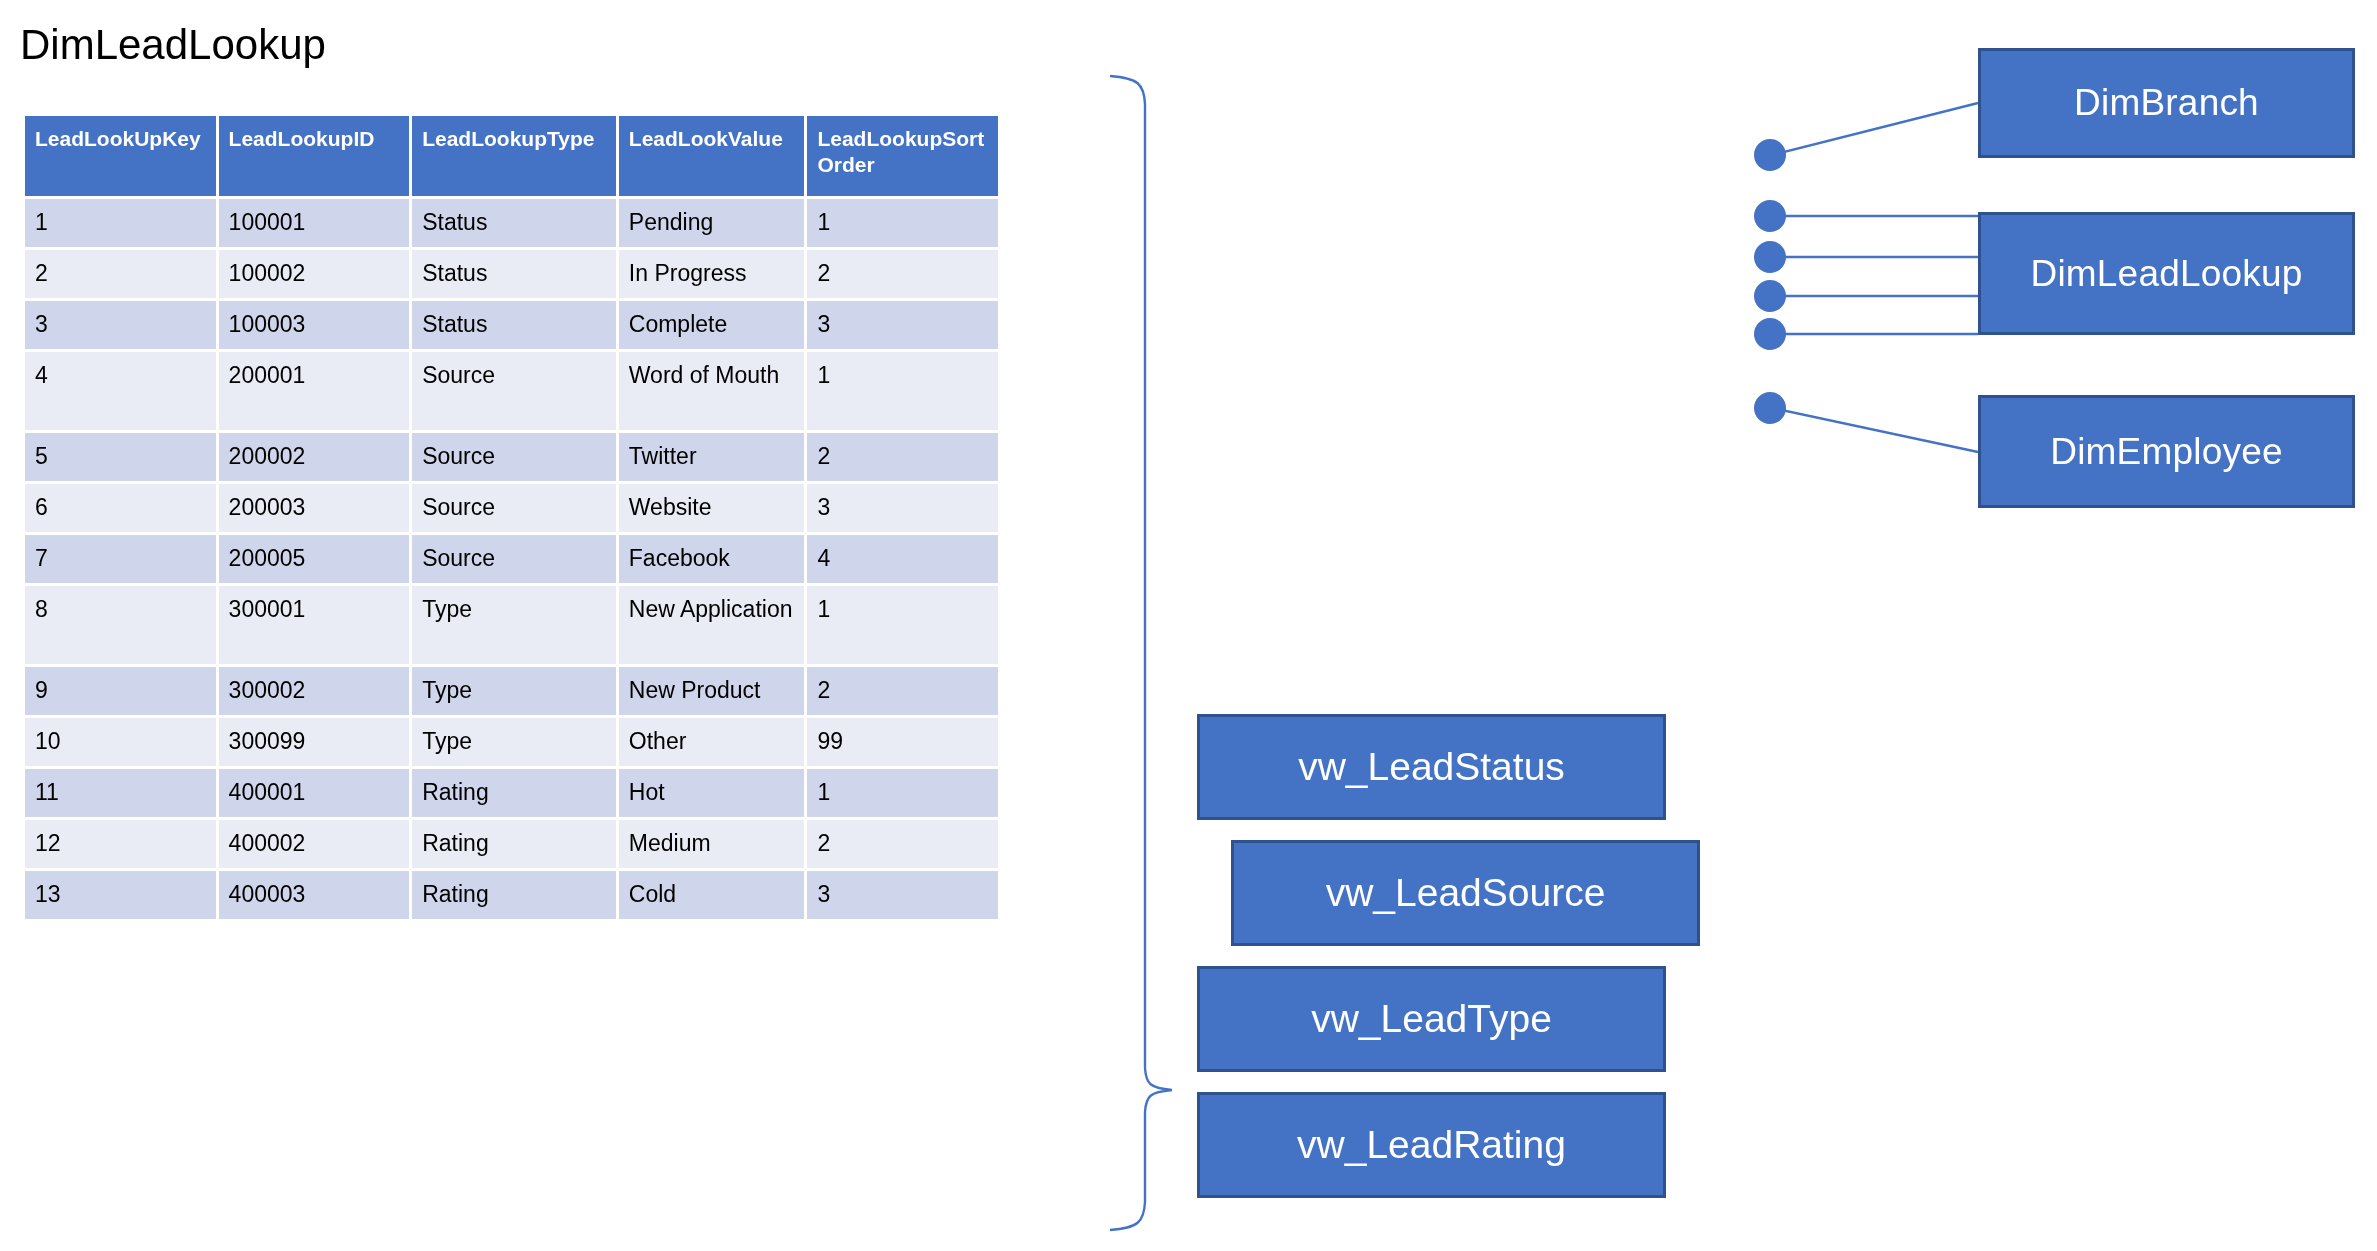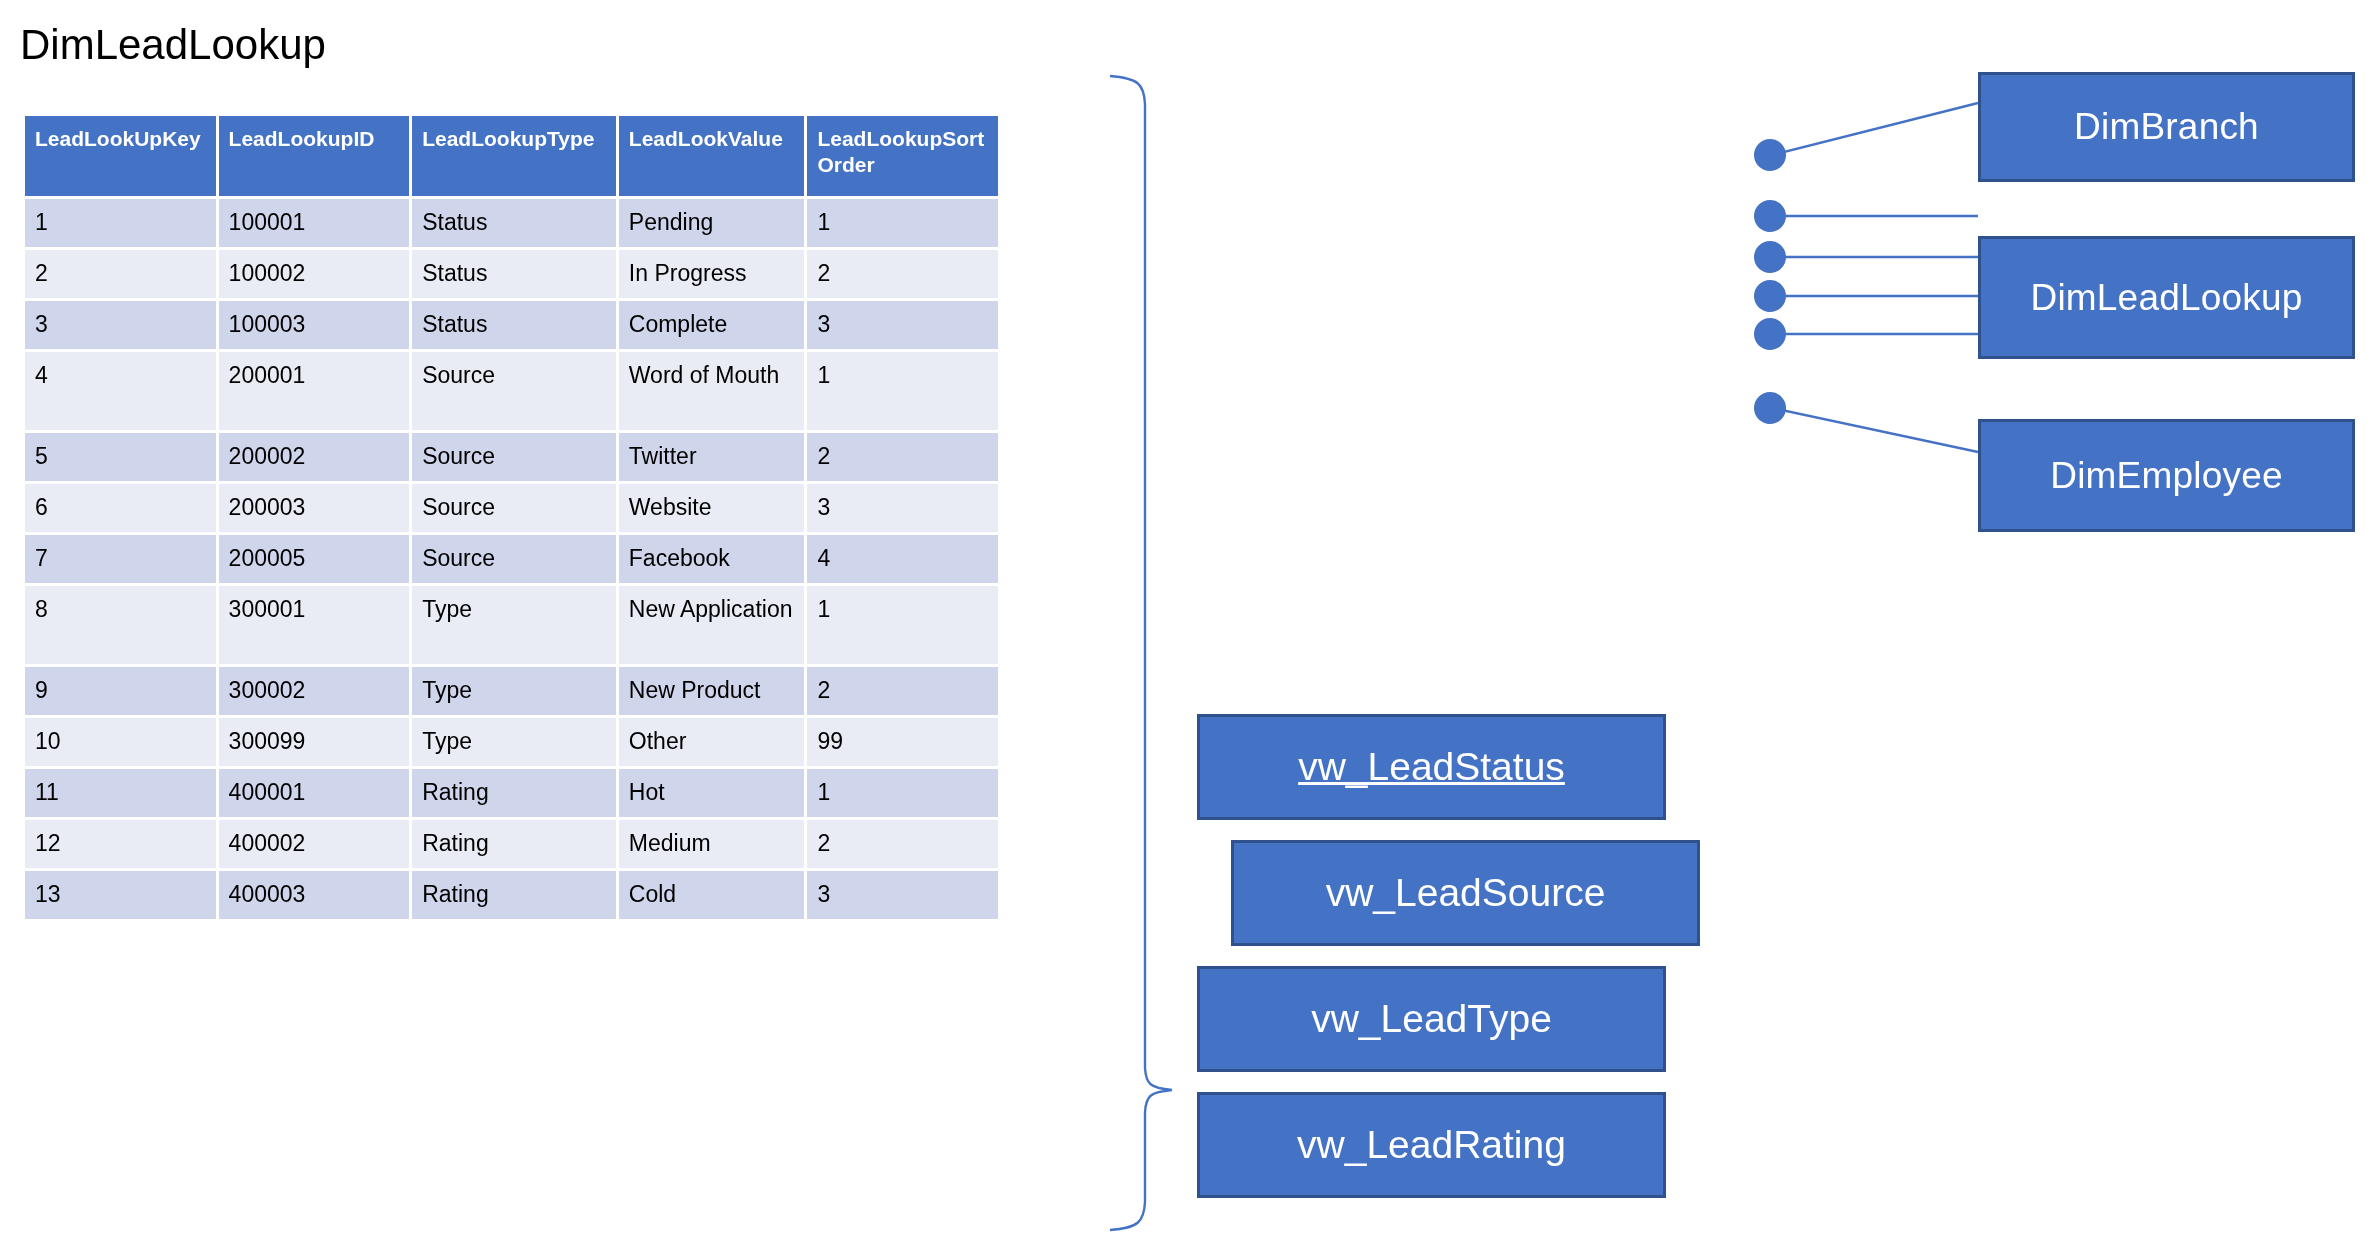--- a/index.html
+++ b/index.html
@@ -65,21 +65,20 @@
     position:absolute;
     background:#4472C4;
     border:3px solid #2F528F;
     box-sizing:border-box;
     display:flex;align-items:center;justify-content:center;
     color:#ffffff;
     font-size:37px;
     font-weight:400;
     letter-spacing:.2px;
     white-space:nowrap;
-    margin-top:24px;
   }
   .dbox.plain{border:3px solid #2F528F;}
 
   
   #dimlead-box{
     left:1395px;top:142px;width:375px;height:276px;
     font-size:40px;
     border:3px solid #2F528F;
   }
   #dimlead-box .lbl{position:relative;z-index:3;}
@@ -100,21 +99,21 @@
 
   
   .vbox{
     position:absolute;left:1197px;width:469px;height:106px;
     background:#4472C4;
     border:3px solid #2F528F;
     box-sizing:border-box;
     display:flex;align-items:center;justify-content:center;
     color:#ffffff;font-size:39px;font-weight:400;white-space:nowrap;
   }
-  #vw-leadstatus{top:714px;text-decoration:underline;}
+  #vw-leadstatus{top:714px;}
   #vw-leadsource{top:840px;margin-left:34px;}
   #vw-leadtype{top:966px;}
   #vw-leadrating{top:1092px;}
 
   
   #connector-svg{position:absolute;left:0;top:0;width:2377px;height:1251px;pointer-events:none;z-index:1;}
   #brace-svg{position:absolute;left:0;top:0;width:2377px;height:1251px;pointer-events:none;z-index:1;}
 </style>
 </head>
 <body>

